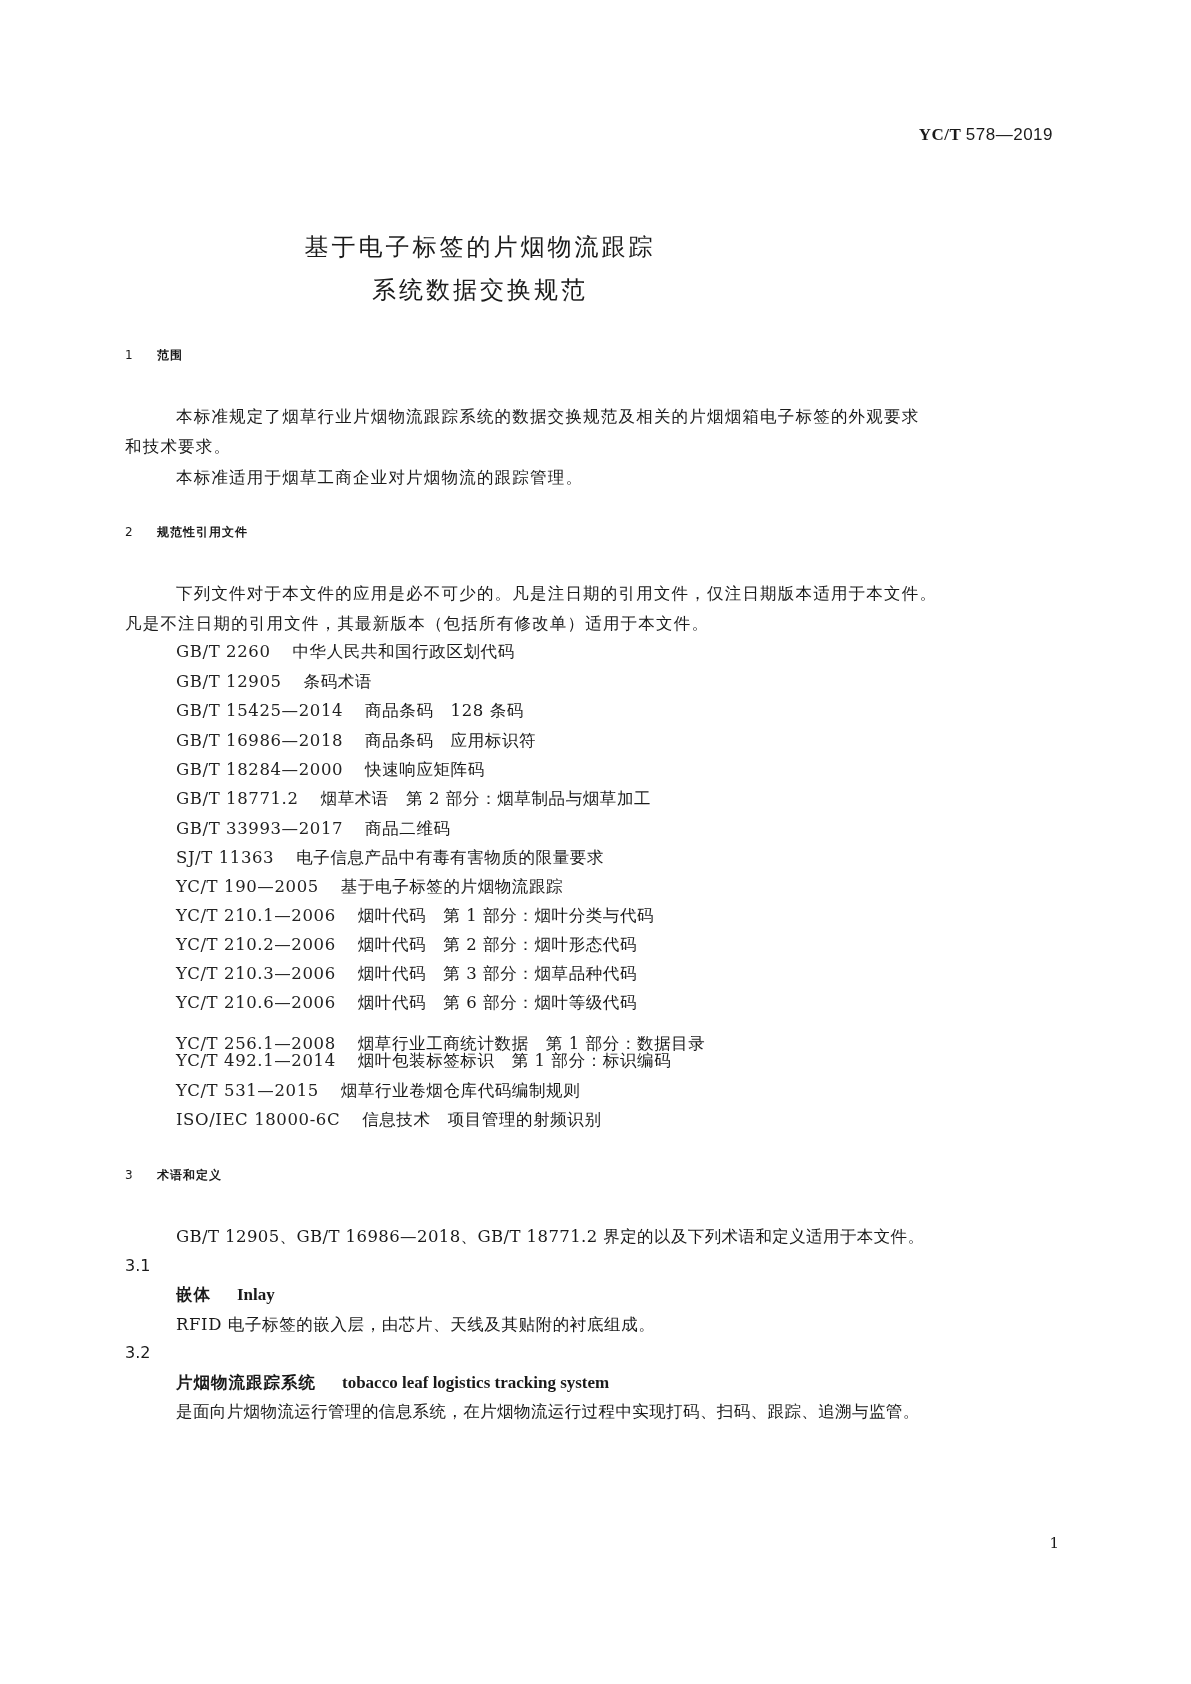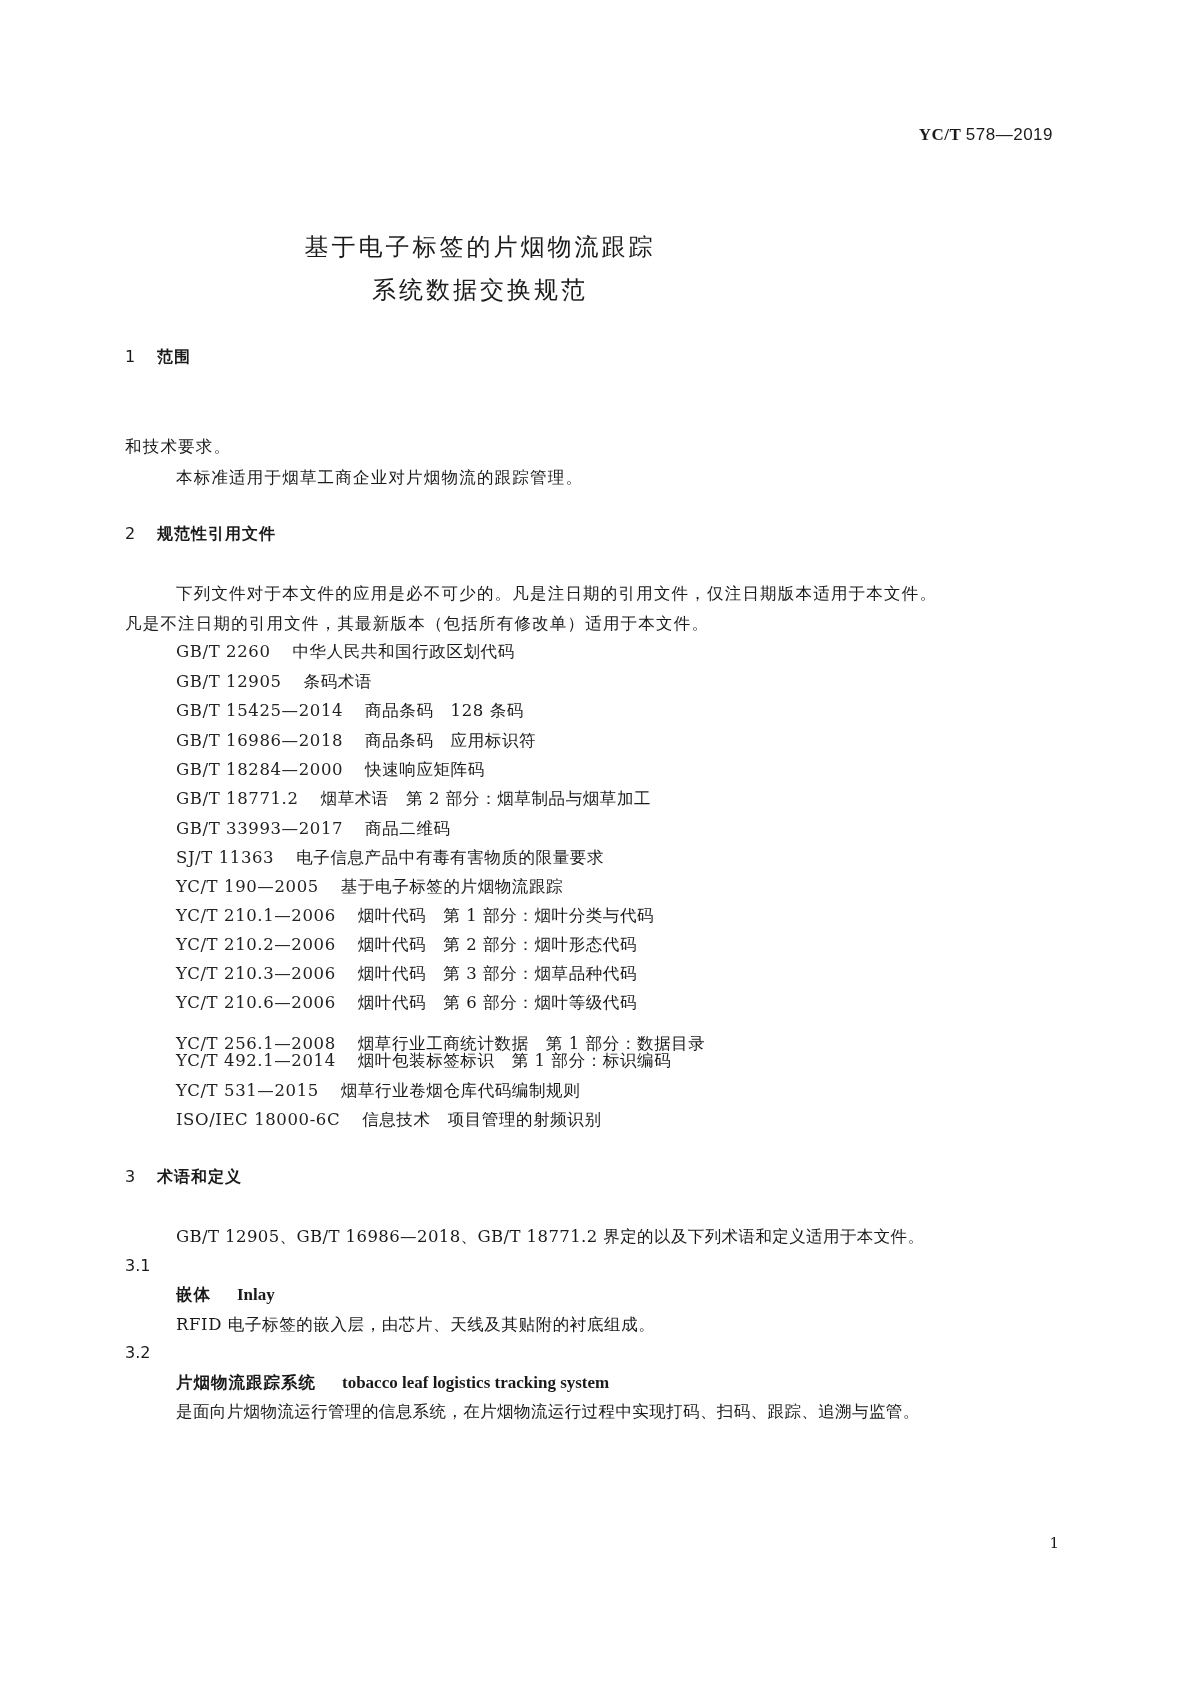--- a/index.html
+++ b/index.html
@@ -8,21 +8,21 @@
     .page { position: absolute; left: 0; top: 0; width: 1191px; height: 1684px; }
     .std-code { position: absolute; right: 138px; top: 125px; font-size: 17px; font-weight: bold;
                 font-family: "Liberation Serif", "DejaVu Serif", serif; letter-spacing: 0.5px; }
     .std-code .num { font-weight: normal; font-family: "Liberation Sans", "DejaVu Sans", sans-serif; }
     .title { position: absolute; left: 0; width: 960px; text-align: center;
              font-family: "DejaVu Sans", "Liberation Sans", sans-serif; font-size: 24px;
              letter-spacing: 3px; color: #1a1a1a; }
     .title.l1 { top: 231px; }
     .title.l2 { top: 274px; }
     .heading { position: absolute; left: 125px; font-family: "DejaVu Sans", "Liberation Sans", sans-serif;
-               font-size: 16px; font-weight: bold; letter-spacing: 1px; }
+               font-size: 12px; font-weight: bold; letter-spacing: 1px; }
     .heading .hnum { font-weight: normal; display: inline-block; width: 32px; }
     .para { position: absolute; font-size: 16.5px; letter-spacing: 1.2px; white-space: nowrap; }
     .ref { position: absolute; left: 176px; font-size: 16.5px; letter-spacing: 0.6px; white-space: nowrap; }
     .ref .code { display: inline-block; margin-right: 22px; color: #222; }
     .clause-num { position: absolute; left: 125px; font-family: "DejaVu Sans", "Liberation Sans", sans-serif;
                   font-size: 16px; }
     .term { position: absolute; left: 176px; font-size: 16.5px; font-weight: bold; white-space: nowrap; }
     .term .zh { font-family: "DejaVu Sans", "Liberation Sans", sans-serif; letter-spacing: 1px; margin-right: 26px; }
     .term .en { font-family: "Liberation Serif", "DejaVu Serif", serif; font-size: 17px; }
     .page-num { position: absolute; right: 132px; top: 1534px; font-size: 15px; }
@@ -36,20 +36,21 @@
     <span>YC/T</span>
     <span class="num">578—2019</span>
   </div>
 
   <div class="title l1">基于电子标签的片烟物流跟踪</div>
   <div class="title l2">系统数据交换规范</div>
 
   <div class="heading" style="top:347px;">
     <span class="hnum">1</span><span>范围</span>
   </div>
+  <div class="para" style="left:176px; top:406px;">本标准规定了烟草行业片烟物流跟踪系统的数据交换规范及相关的片烟烟箱电子标签的外观要求</div>
   <div class="para" style="left:125px; top:436px;">和技术要求。</div>
   <div class="para" style="left:176px; top:467px;">本标准适用于烟草工商企业对片烟物流的跟踪管理。</div>
 
   <div class="heading" style="top:524px;">
     <span class="hnum">2</span><span>规范性引用文件</span>
   </div>
   <div class="para" style="left:176px; top:583px;">下列文件对于本文件的应用是必不可少的。凡是注日期的引用文件，仅注日期版本适用于本文件。</div>
   <div class="para" style="left:125px; top:613px;">凡是不注日期的引用文件，其最新版本（包括所有修改单）适用于本文件。</div>
 
   <div class="ref" style="top:641px;"><span class="code">GB/T 2260</span><span>中华人民共和国行政区划代码</span></div>

